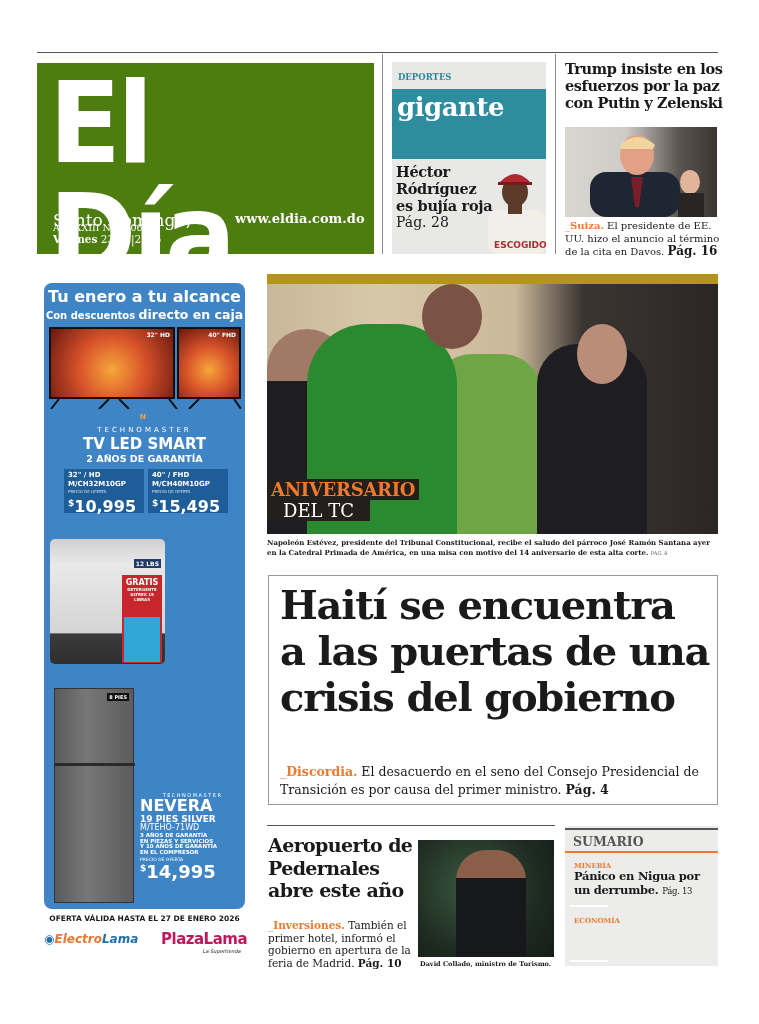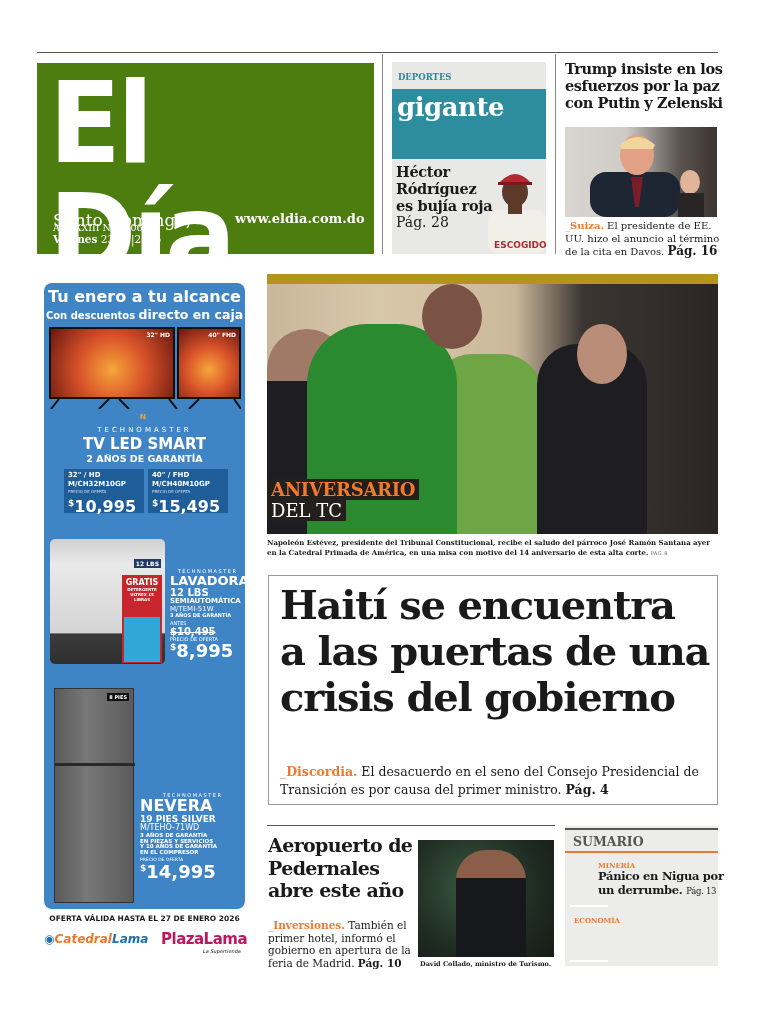--- a/index.html
+++ b/index.html
@@ -67,21 +67,21 @@
   
   .main-bar { left: 267px; top: 274px; width: 451px; height: 10px; background: #b5941d; }
   .main-photo { left: 267px; top: 284px; width: 451px; height: 250px; background: linear-gradient(90deg,#c9b79a 0%,#d8c8aa 25%,#cbb89b 55%,#3b3532 70%,#2b2624 100%); overflow: hidden; }
   .vest1 { left: 40px; top: 40px; width: 150px; height: 220px; background: #2b8a2f; border-radius: 60px 60px 0 0; }
   .vest2 { left: 165px; top: 70px; width: 110px; height: 200px; background: #6ea646; border-radius: 40px 40px 0 0; }
   .suit { left: 270px; top: 60px; width: 110px; height: 200px; background: #1e1d22; border-radius: 40px 40px 0 0; }
   .head1 { left: 155px; top: 0px; width: 60px; height: 65px; background: #7b5346; border-radius: 50%; }
   .head2 { left: 310px; top: 40px; width: 50px; height: 60px; background: #b98d77; border-radius: 50%; }
   .woman { left: 0px; top: 45px; width: 80px; height: 210px; background: linear-gradient(#a07a66 0 25%, #1e1e22 25%); border-radius: 40px 40px 0 0; }
   .overlay-1 { left: 267px; top: 479px; background: #231f1c; color: #ef7a2e; font-size: 18px; font-weight: bold; padding: 0 4px; letter-spacing: -0.3px; }
-  .overlay-2 { left: 267px; top: 500px; background: #231f1c; color: #fff; font-size: 18px; padding: 0 4px; }
+  .overlay-2 { left: 267px; top: 500px; background: #231f1c; color: #fff; font-size: 18px; padding: 0 16px; }
   .main-cap { left: 267px; top: 538px; width: 451px; font-size: 7px; font-weight: bold; line-height: 10px; }
   .main-cap .pg { font-weight: normal; font-size: 5px; color: #666; }
 
   
   .lead-box { left: 268px; top: 575px; width: 450px; height: 230px; border: 1px solid #999; }
   .lead-head { left: 280px; top: 582px; width: 430px; font-weight: bold; font-size: 40px; line-height: 46px; letter-spacing: -1.2px; }
   .lead-deck { left: 280px; top: 763px; width: 430px; font-size: 12.5px; line-height: 18px; }
 
   
   .rule-bottom { left: 267px; top: 825px; width: 288px; height: 1px; background: #555; }
@@ -186,52 +186,40 @@
 
   <div class="abs washer">
     <span class="abs" style="right:4px;top:20px;background:#1f3b66;font-size:6px;padding:1px 2px;font-weight:bold;">12 LBS</span>
   </div>
   <div class="abs gratis">
     <div>GRATIS</div>
     <small>DETERGENTE</small>
     <small>ULTREX 15 LIBRAS</small>
   </div>
   <div class="abs detergent"></div>
-  <div class="abs wash-txt">
-    <div class="brand-logo" style="font-size:5px;letter-spacing:1.5px;">TECHNOMASTER</div>
-    <div style="font-size:13px;font-weight:bold;">LAVADORA</div>
-    <div style="font-size:10px;font-weight:bold;">12 LBS</div>
-    <div style="font-size:7px;font-weight:bold;">SEMIAUTOMÁTICA</div>
-    <div style="font-size:7px;">M/TEMI-51W</div>
-    <div style="font-size:5px;font-weight:bold;">3 AÑOS DE GARANTÍA</div>
-    <div style="font-size:5px;margin-top:3px;">ANTES</div>
-    <div style="font-size:10px;font-weight:bold;text-decoration:line-through;">$10,495</div>
-    <div style="font-size:5px;">PRECIO DE OFERTA</div>
-    <div style="font-size:18px;font-weight:bold;"><sup style="font-size:9px;">$</sup><span>8,995</span></div>
-  </div>
 
   <div class="abs fridge">
     <div class="abs fridge-line"></div>
     <span class="abs" style="right:4px;top:4px;background:#111;font-size:5px;padding:1px 2px;font-weight:bold;">8 PIES</span>
   </div>
   <div class="abs fridge-txt">
     <div class="brand-logo" style="font-size:5px;letter-spacing:1.5px;">TECHNOMASTER</div>
     <div style="font-size:16px;font-weight:bold;">NEVERA</div>
     <div style="font-size:9px;font-weight:bold;">19 PIES SILVER</div>
     <div style="font-size:8px;">M/TEHO-71WD</div>
     <div style="font-size:5.5px;font-weight:bold;">3 AÑOS DE GARANTÍA</div>
     <div style="font-size:5.5px;font-weight:bold;">EN PIEZAS Y SERVICIOS</div>
     <div style="font-size:5.5px;font-weight:bold;">Y 10 AÑOS DE GARANTÍA</div>
     <div style="font-size:5.5px;font-weight:bold;">EN EL COMPRESOR</div>
     <div style="font-size:4.5px;margin-top:2px;">PRECIO DE OFERTA</div>
     <div style="font-size:18px;font-weight:bold;"><sup style="font-size:9px;">$</sup><span>14,995</span></div>
   </div>
 </div>
 <div class="abs ad-foot">OFERTA VÁLIDA HASTA EL 27 DE ENERO 2026</div>
-<div class="abs electrolama"><span style="color:#1f6fae;">◉</span><span>Catedral</span><span class="l">Lama</span></div>
+<div class="abs electrolama"><span style="color:#1f6fae;">◉</span><span>Electro</span><span class="l">Lama</span></div>
 <div class="abs plazalama">PlazaLama</div>
 <div class="abs plazalama-sub">La Supertienda</div>
 
 <div class="abs main-bar"></div>
 <div class="abs main-photo">
   <div class="abs woman"></div>
   <div class="abs vest2"></div>
   <div class="abs vest1"></div>
   <div class="abs head1"></div>
   <div class="abs suit"></div>
@@ -254,21 +242,21 @@
 </div>
 <div class="abs aero-photo">
   <div class="abs aero-man"></div>
 </div>
 <div class="abs aero-cap">David Collado, ministro de Turismo.</div>
 
 <div class="abs sumario"></div>
 <div class="abs sum-top"></div>
 <div class="abs sum-title">SUMARIO</div>
 <div class="abs sum-line"></div>
-<div class="abs" style="left:598px;top:861px;width:140px;">
+<div class="abs" style="left:574px;top:861px;width:140px;">
   <div class="sum-kicker">MINERÍA</div>
   <div class="sum-text"><span>Pánico en Nigua por un derrumbe. </span><span class="pg">Pág. 13</span></div>
 </div>
 <div class="abs sum-div" style="left:570px;top:905px;"></div>
 <div class="abs" style="left:574px;top:916px;width:140px;">
   <div class="sum-kicker">ECONOMÍA</div>
 </div>
 <div class="abs sum-div" style="left:570px;top:960px;"></div>
 
 </body></html>

